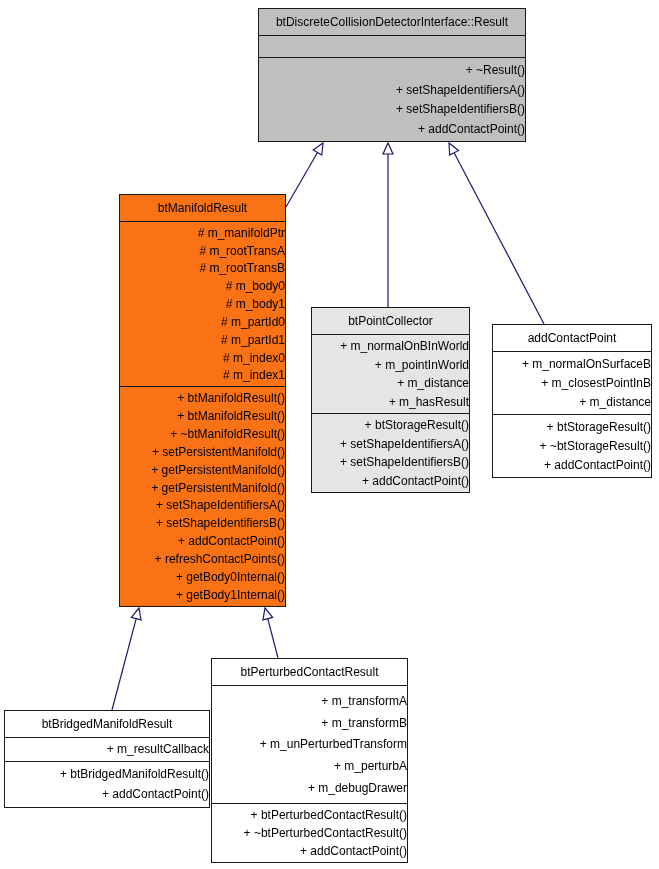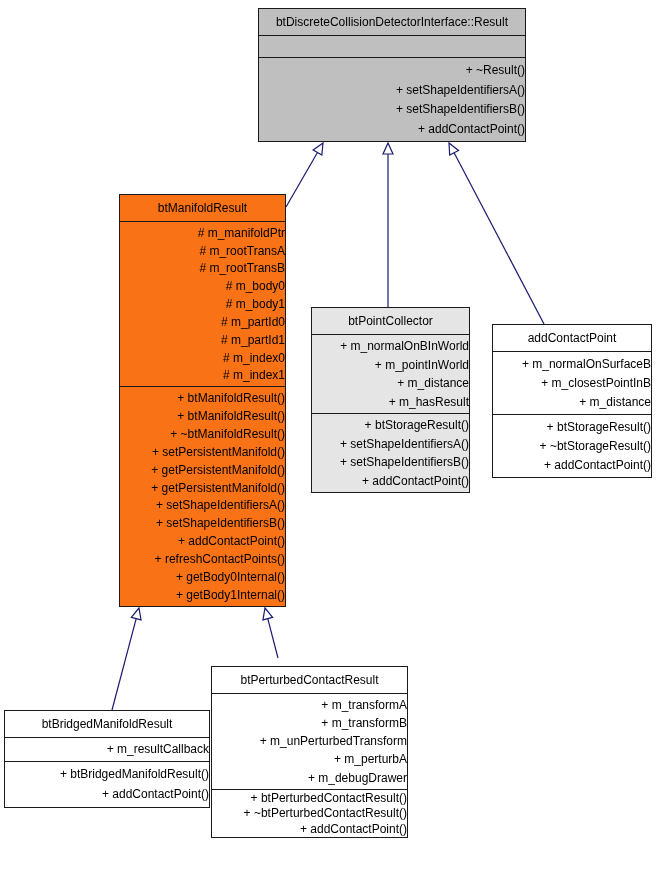--- a/index.html
+++ b/index.html
@@ -158,21 +158,21 @@
     <div class="class-box" style="left: 4px; top: 710px; width: 206px; height: 98px; background: rgb(255, 255, 255); border-color: rgb(26, 26, 26);">
       <div class="class-title" style="border-bottom-color: rgb(26, 26, 26);">btBridgedManifoldResult</div>
       <div class="class-section fields" style="flex: 1 1 0px; margin-left: 40px;">
         <div class="class-member">+ m_resultCallback</div>
       </div>
       <div class="class-section methods" style="flex: 2 1 0px; border-top-color: rgb(26, 26, 26);">
         <div class="class-member">+ btBridgedManifoldResult()</div>
         <div class="class-member">+ addContactPoint()</div>
       </div>
     </div>
-    <div class="class-box" style="left: 211px; top: 658px; width: 197px; height: 172px; background: rgb(255, 255, 255); border-color: rgb(26, 26, 26); margin-top: 8px;">
+    <div class="class-box" style="left: 211px; top: 658px; width: 197px; height: 205px; background: rgb(255, 255, 255); border-color: rgb(26, 26, 26);">
       <div class="class-title" style="border-bottom-color: rgb(26, 26, 26);">btPerturbedContactResult</div>
       <div class="class-section fields" style="flex: 6 1 0px;">
         <div class="class-member">+ m_transformA</div>
         <div class="class-member">+ m_transformB</div>
         <div class="class-member">+ m_unPerturbedTransform</div>
         <div class="class-member">+ m_perturbA</div>
         <div class="class-member">+ m_debugDrawer</div>
       </div>
       <div class="class-section methods" style="flex: 3 1 0px; border-top-color: rgb(26, 26, 26);">
         <div class="class-member">+ btPerturbedContactResult()</div>

